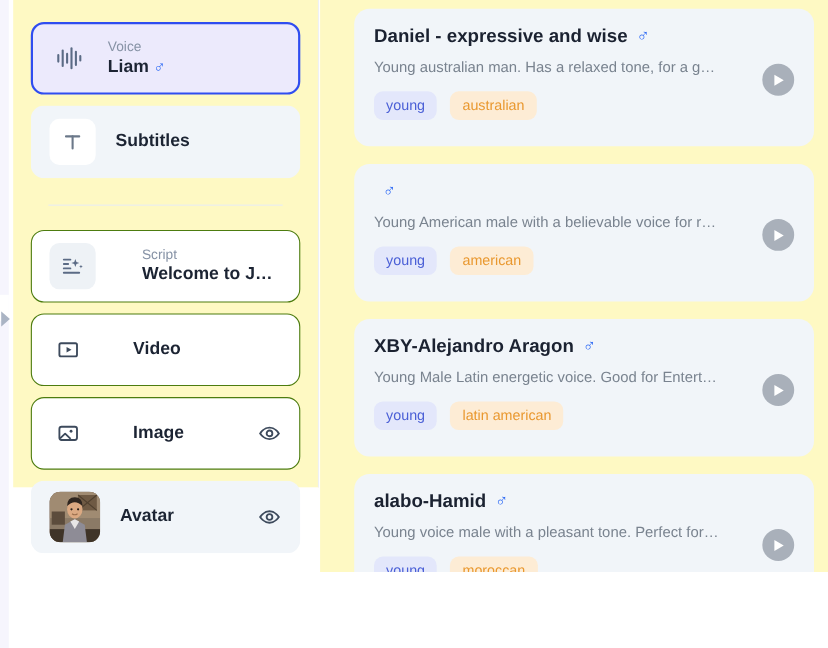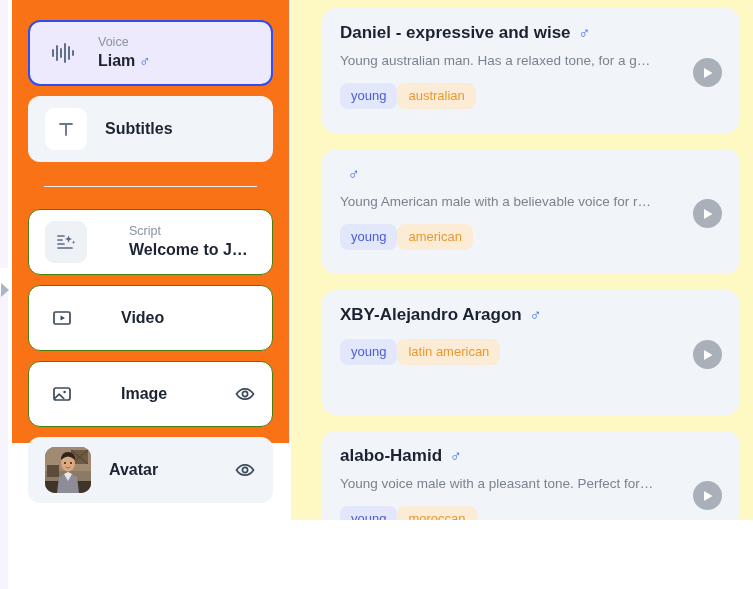--- a/index.html
+++ b/index.html
@@ -28,21 +28,21 @@
     width: 11px; height: 16px;
     cursor: pointer;
     display: flex; align-items: center; justify-content: center;
   }
   .collapse-handle svg { display: block; }
 
   
   .sidebar {
     position: absolute; left: 12px; top: 0;
     width: 278px; height: 443px;
-    background: #f97316;
+    background: #fef9c3;
     padding: 20px 0 0 0;
     border-right: 1px solid #eef1f5;
   }
   .side-list { display: flex; flex-direction: column; gap: 10px; padding: 0 16px 0 16px; }
 
   .side-item {
     position: relative;
     display: flex; align-items: center;
     height: 66px;
     border-radius: 12px;
@@ -118,21 +118,21 @@
     font-size: 17px; font-weight: bold; color: #1b2231;
     line-height: 22px; display: flex; align-items: center;
   }
   .vc-gender { color: #2f6bf5; font-size: 16px; margin-left: 8px; }
   .vc-desc {
     font-size: 13.5px; color: #79838f;
     margin-top: 8px; line-height: 18px;
     max-width: 340px;
     white-space: nowrap; overflow: hidden; text-overflow: ellipsis;
   }
-  .vc-tags { display: flex; gap: 0; margin-top: 13px; }
+  .vc-tags { display: flex; gap: 12px; margin-top: 13px; }
   .tag {
     font-size: 13px; padding: 5px 11px; border-radius: 8px; line-height: 16px;
   }
   .tag.blue   { background: #e3e7fb; color: #4a5fd6; }
   .tag.orange { background: #fdecd5; color: #e9982f; }
   .play-btn {
     position: absolute; right: 18px; top: 50px;
     width: 29px; height: 29px; border-radius: 50%;
     background: #a9b0ba;
     display: flex; align-items: center; justify-content: center;
@@ -305,20 +305,21 @@
             <path d="M1 1 L9.5 6 L1 11 Z" fill="#ffffff"></path>
           </svg>
       </div>
     </div>
 
     <div class="voice-card">
       <div class="vc-title">
         <span>XBY-Alejandro Aragon</span>
         <span class="vc-gender">♂</span>
       </div>
+      <div class="vc-desc">Young Male Latin energetic voice. Good for Entert…</div>
       <div class="vc-tags">
         <span class="tag blue">young</span>
         <span class="tag orange">latin american</span>
       </div>
       <div class="play-btn">
         <svg width="11" height="12" viewBox="0 0 11 12">
             <path d="M1 1 L9.5 6 L1 11 Z" fill="#ffffff"></path>
           </svg>
       </div>
     </div>

